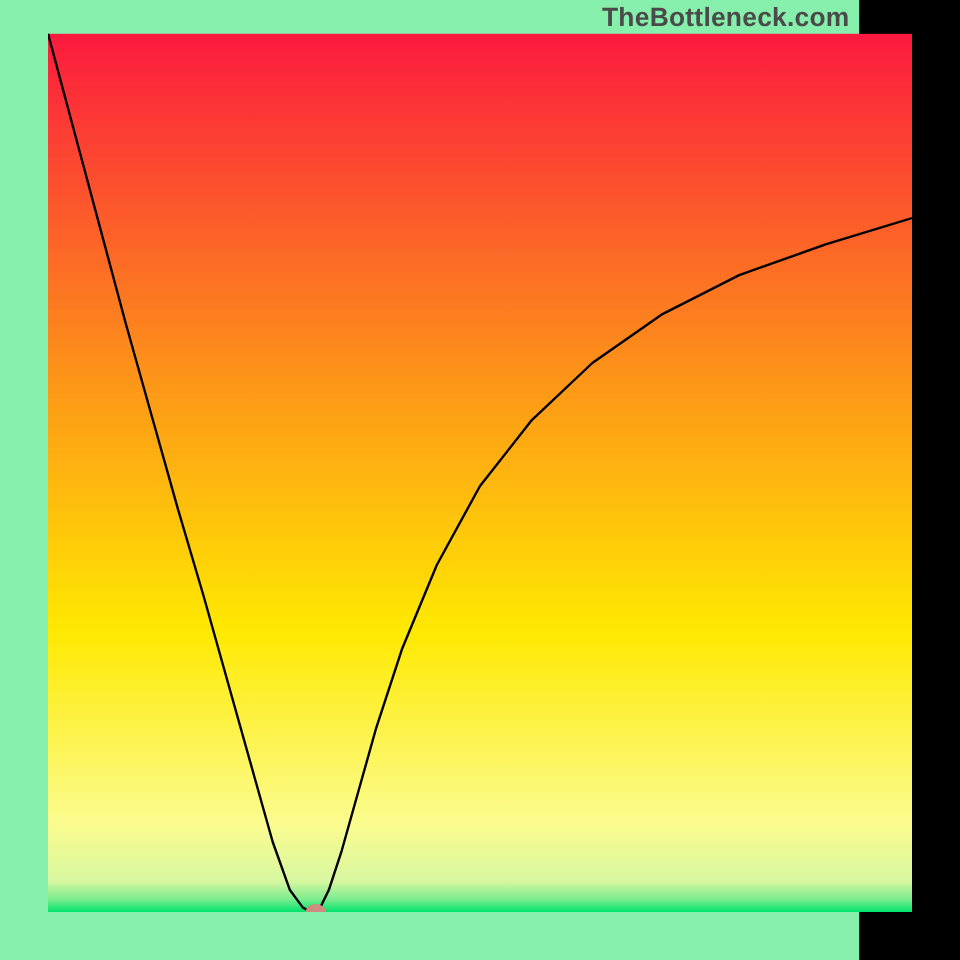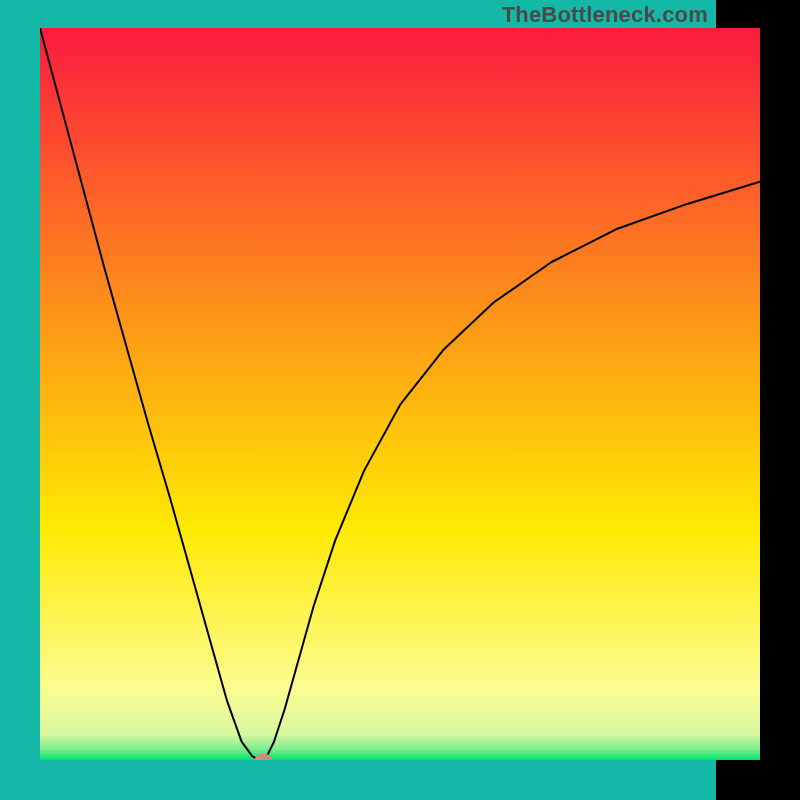--- a/index.html
+++ b/index.html
@@ -7,21 +7,21 @@
     padding: 0;
     width: 800px;
     height: 800px;
     background: #000;
     font-family: Arial, Helvetica, sans-serif;
   }
   .frame {
     position: relative;
     width: 716px;
     height: 800px;
-    background: #14b8a6;
+    background: #86efac;
   }
   .watermark {
     position: absolute;
     top: 2px;
     right: 8px;
     color: #4a4a4a;
     font-size: 22px;
     font-weight: 600;
     letter-spacing: 0.2px;
     user-select: none;

